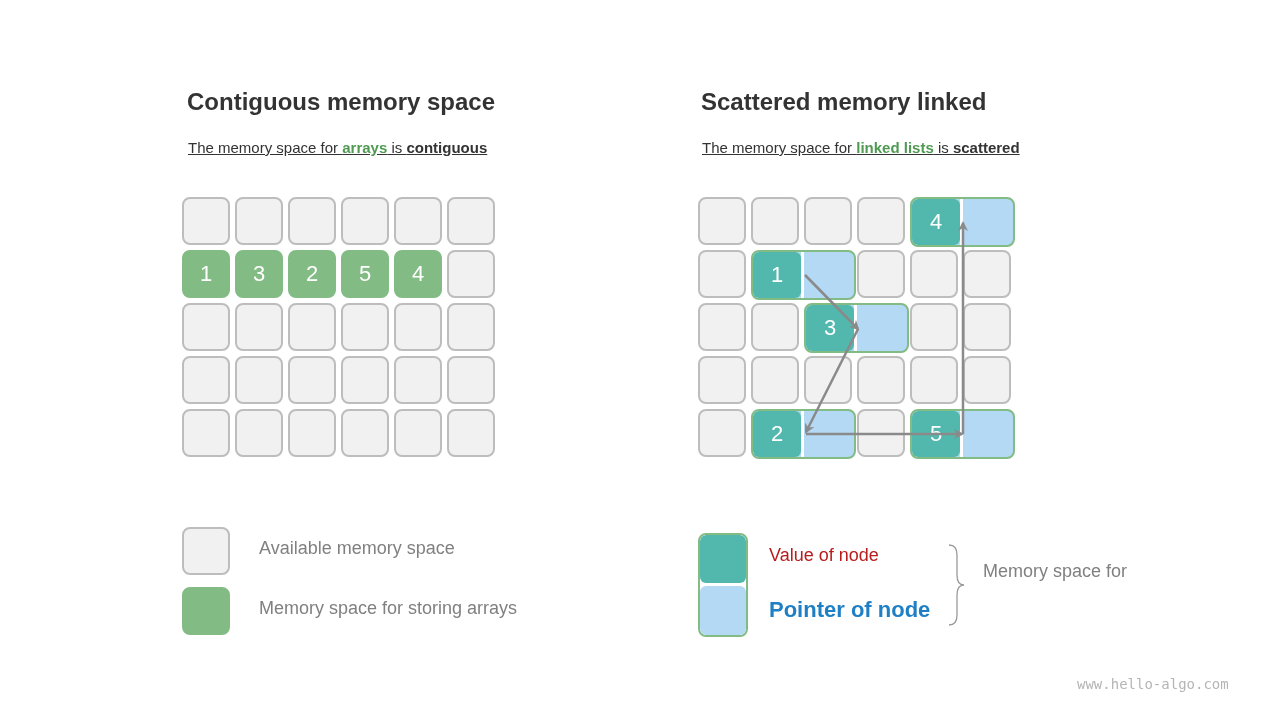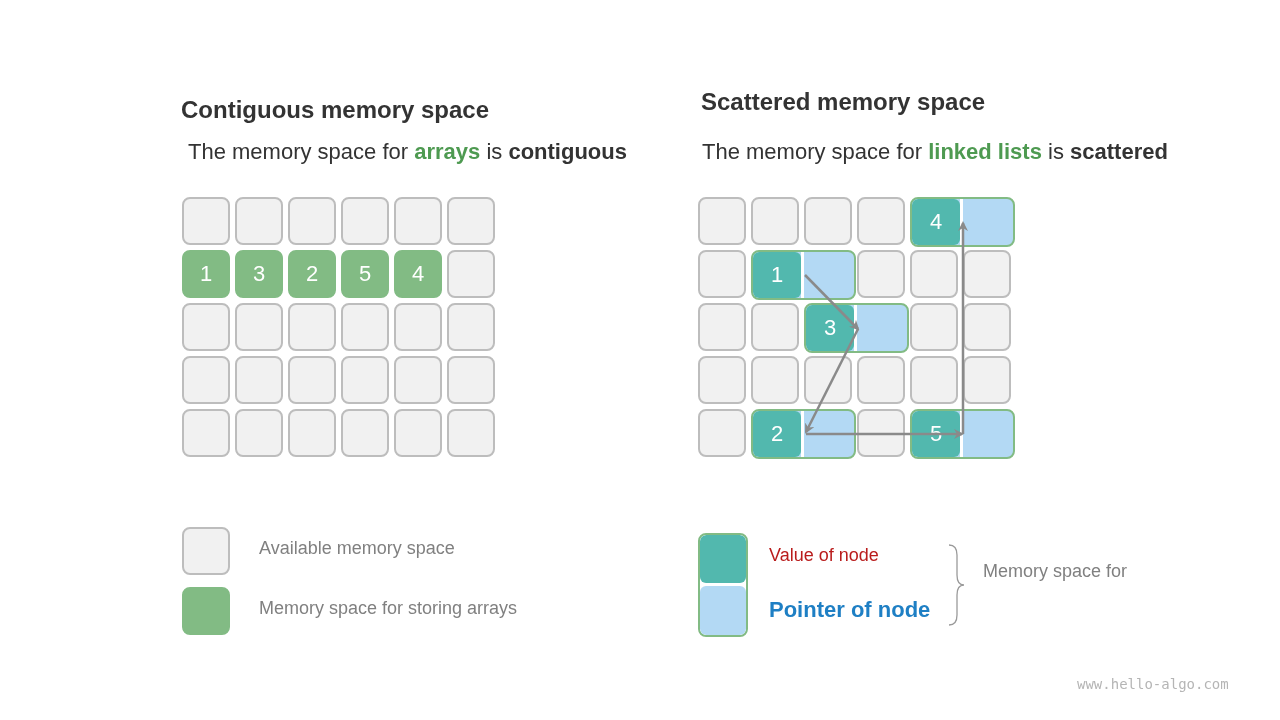--- a/index.html
+++ b/index.html
@@ -1,18 +1,18 @@
 <!DOCTYPE html>
 <html><head>
 <meta charset="utf-8">
 <style>
   html,body{margin:0;padding:0;}
   body{width:1280px;height:720px;background:#ffffff;position:relative;overflow:hidden;font-family:"Liberation Sans","DejaVu Sans",sans-serif;}
   .title{position:absolute;font-weight:bold;font-size:24px;color:#333333;}
-  .subtitle{position:absolute;font-size:22px;color:#333333;white-space:nowrap;}
+  .subtitle{position:absolute;font-size:15px;color:#333333;white-space:nowrap;text-decoration:underline;}
   .subtitle .g{color:#4e9a51;font-weight:bold;}
   .subtitle .b{font-weight:bold;}
   .cell{position:absolute;width:44px;height:44px;border:2px solid #bdbdbd;border-radius:8px;background:#f1f1f1;box-sizing:content-box;}
   .cell.arr{background:#82bb84;border-color:#82bb84;color:#fff;font-size:22px;display:flex;align-items:center;justify-content:center;}
   .node{position:absolute;height:46px;width:101px;border:2px solid #82bb84;border-radius:8px;background:#b3d9f4;overflow:hidden;}
   .node .val{position:absolute;left:0;top:0;width:48px;height:46px;background:#52b8ae;border-radius:6px;color:#fff;font-size:22px;display:flex;align-items:center;justify-content:center;}
   .node .gap{position:absolute;left:48px;top:0;width:3px;height:46px;background:#ffffff;}
   .legend-text{position:absolute;font-size:18px;color:#808080;white-space:nowrap;}
   .lg-node{position:absolute;left:698px;top:533px;width:46px;height:100px;border:2px solid #82bb84;border-radius:8px;overflow:hidden;}
   .lg-node .v{position:absolute;left:0;top:0;width:46px;height:48px;background:#52b8ae;border-radius:6px;}
@@ -20,21 +20,21 @@
   .lbl-val{position:absolute;left:769px;top:545px;font-size:18px;font-weight:normal;color:#b91c1c;}
   .lbl-ptr{position:absolute;left:769px;top:597px;font-size:22px;font-weight:bold;color:#1e7fc4;}
   .mem-for{position:absolute;left:983px;top:557px;font-size:18px;color:#808080;line-height:29px;}
   .mem-for .g{color:#4e9a51;font-weight:bold;}
   .watermark{position:absolute;left:1077px;top:676px;font-family:"DejaVu Sans Mono","Liberation Mono",monospace;font-size:14px;color:#b5b5b5;}
   svg.arrows{position:absolute;left:0;top:0;pointer-events:none;}
 </style>
 </head>
 <body>
 
-<div class="title" style="left:181px;top:88px;margin-top:8px;">Contiguous memory space</div>
+<div class="title" style="left:187px;top:88px;">Contiguous memory space</div>
 <div class="subtitle" style="left:188px;top:139px;">
   <span>The memory space for </span><span class="g">arrays</span><span> is </span><span class="b">contiguous</span>
 </div>
 
 <div id="left-grid">
     <div class="cell" style="left: 182px; top: 197px;"></div>
     <div class="cell" style="left: 235px; top: 197px;"></div>
     <div class="cell" style="left: 288px; top: 197px;"></div>
     <div class="cell" style="left: 341px; top: 197px;"></div>
     <div class="cell" style="left: 394px; top: 197px;"></div>
@@ -58,21 +58,21 @@
     <div class="cell" style="left: 394px; top: 356px;"></div>
     <div class="cell" style="left: 447px; top: 356px;"></div>
     <div class="cell" style="left: 182px; top: 409px;"></div>
     <div class="cell" style="left: 235px; top: 409px;"></div>
     <div class="cell" style="left: 288px; top: 409px;"></div>
     <div class="cell" style="left: 341px; top: 409px;"></div>
     <div class="cell" style="left: 394px; top: 409px;"></div>
     <div class="cell" style="left: 447px; top: 409px;"></div>
   </div>
 
-<div class="title" style="left:701px;top:88px;">Scattered memory space</div>
+<div class="title" style="left:701px;top:88px;">Scattered memory linked</div>
 <div class="subtitle" style="left:702px;top:139px;">
   <span>The memory space for </span><span class="g">linked lists</span><span> is </span><span class="b">scattered</span>
 </div>
 
 <div id="right-grid">
     <div class="cell" style="left: 698px; top: 197px;"></div>
     <div class="cell" style="left: 751px; top: 197px;"></div>
     <div class="cell" style="left: 804px; top: 197px;"></div>
     <div class="cell" style="left: 857px; top: 197px;"></div>
     <div class="cell" style="left: 698px; top: 250px;"></div>

